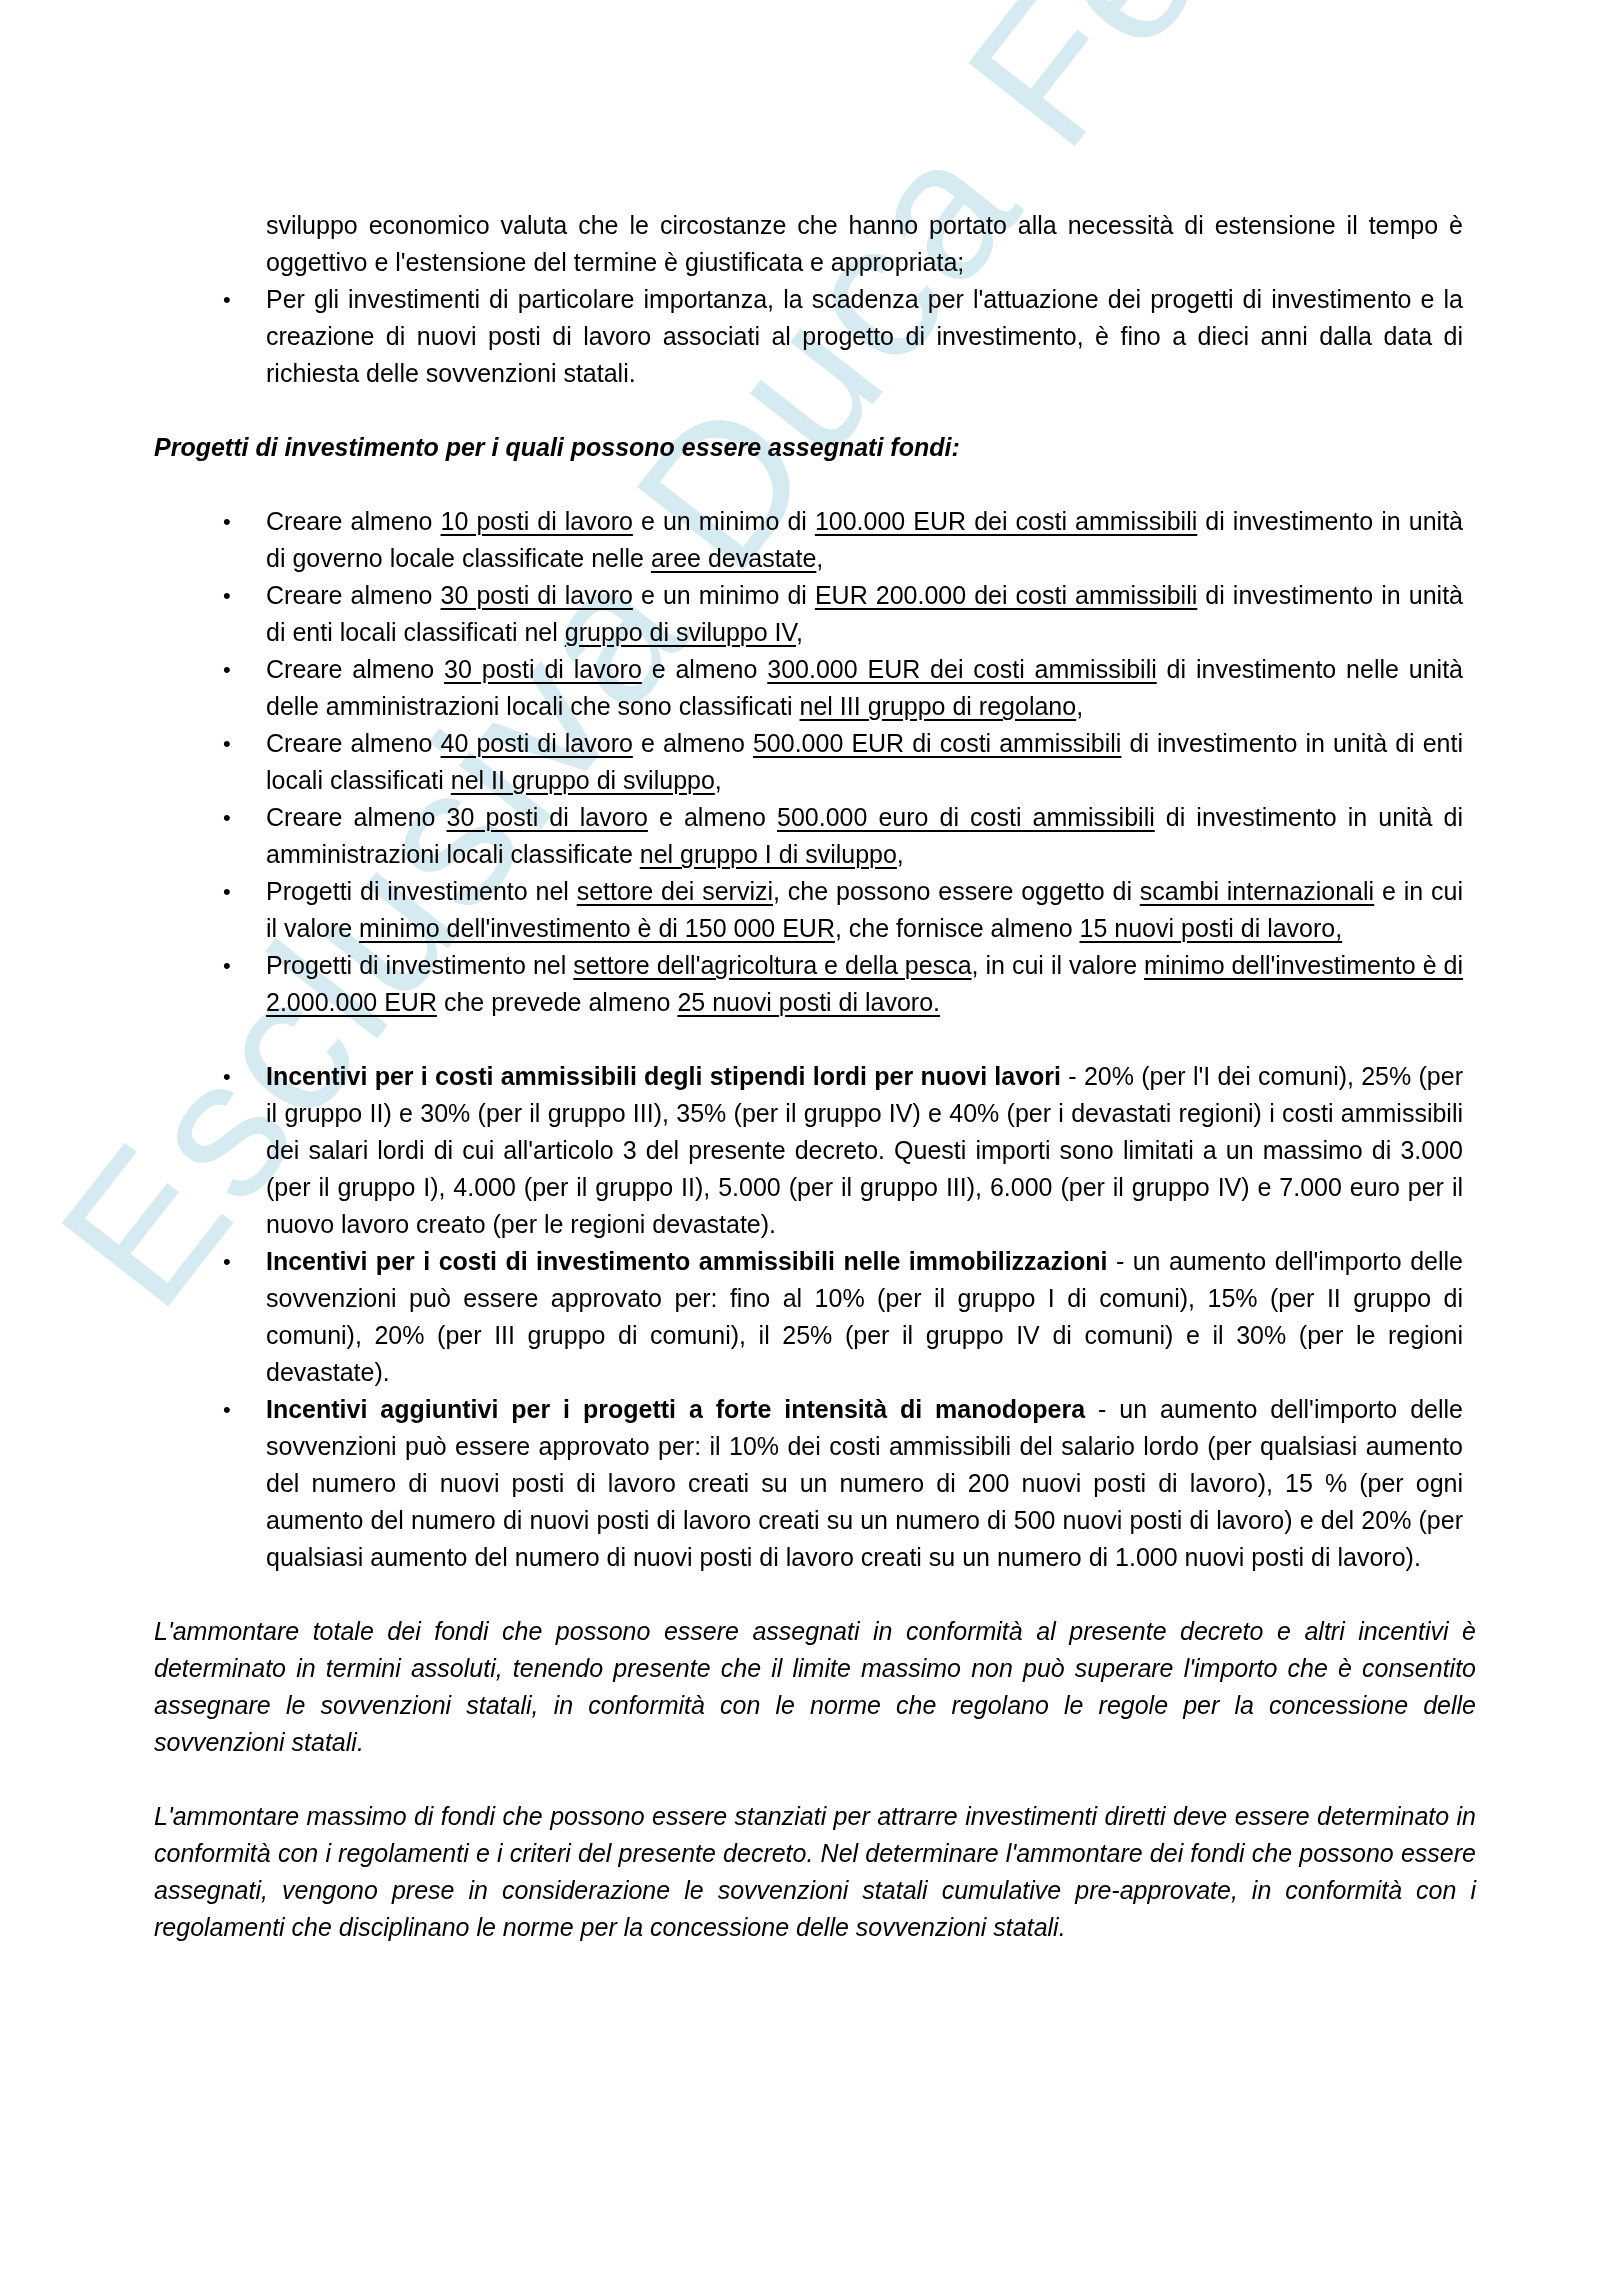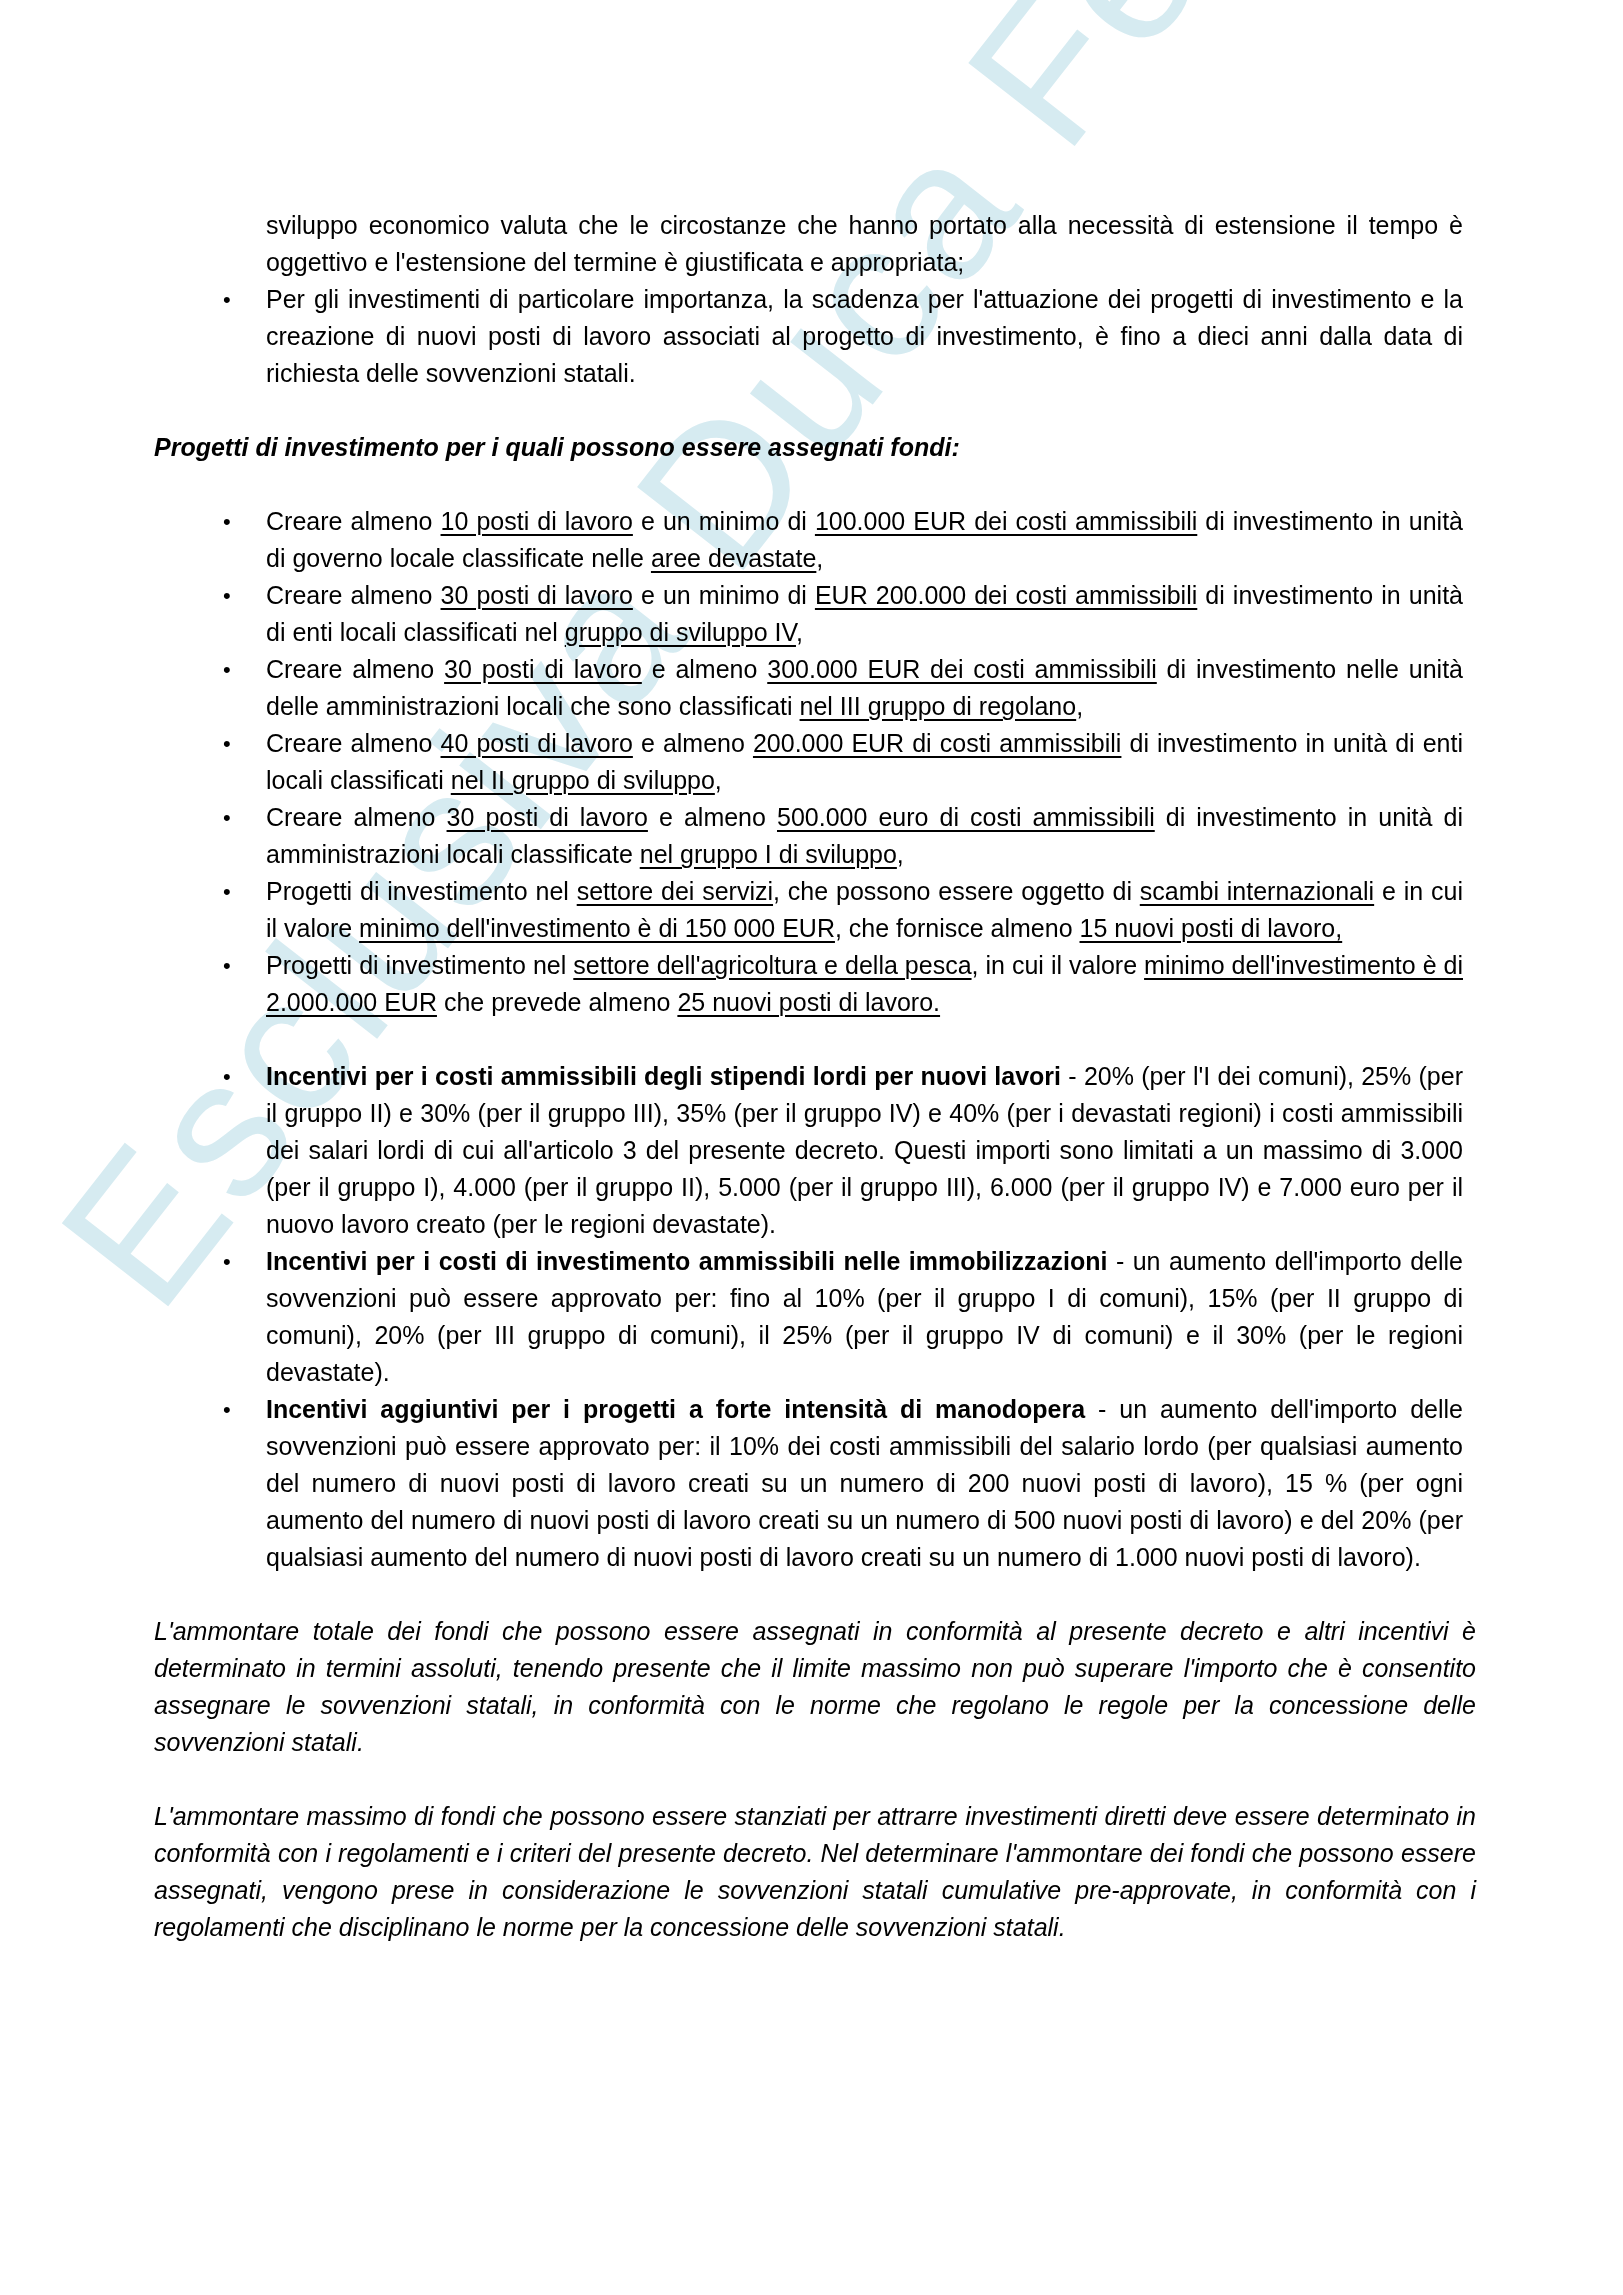--- a/index.html
+++ b/index.html
@@ -55,21 +55,21 @@
       <span>Per gli investimenti di particolare importanza, la scadenza per l'attuazione dei progetti di investimento e la creazione di nuovi posti di lavoro associati al progetto di investimento, è fino a dieci anni dalla data di richiesta delle sovvenzioni statali.</span>
     </li>
   </ul>
 
   <p class="heading">Progetti di investimento per i quali possono essere assegnati fondi:</p>
 
   <ul class="list block" id="projects-list">
       <li><span class="bullet">•</span><span>Creare almeno </span><span class="u">10 posti di lavoro</span><span> e un minimo di </span><span class="u">100.000 EUR dei costi ammissibili</span><span> di investimento in unità di governo locale classificate nelle </span><span class="u">aree devastate</span><span>,</span></li>
       <li><span class="bullet">•</span><span>Creare almeno </span><span class="u">30 posti di lavoro</span><span> e un minimo di </span><span class="u">EUR 200.000 dei costi ammissibili</span><span> di investimento in unità di enti locali classificati nel </span><span class="u">gruppo di sviluppo IV</span><span>,</span></li>
       <li><span class="bullet">•</span><span>Creare almeno </span><span class="u">30 posti di lavoro</span><span> e almeno </span><span class="u">300.000 EUR dei costi ammissibili</span><span> di investimento nelle unità delle amministrazioni locali che sono classificati </span><span class="u">nel III gruppo di regolano</span><span>,</span></li>
-      <li><span class="bullet">•</span><span>Creare almeno </span><span class="u">40 posti di lavoro</span><span> e almeno </span><span class="u">200.000 EUR di costi ammissibili</span><span> di investimento in unità di enti locali classificati </span><span class="u">nel II gruppo di sviluppo</span><span>,</span></li>
+      <li><span class="bullet">•</span><span>Creare almeno </span><span class="u">40 posti di lavoro</span><span> e almeno </span><span class="u">500.000 EUR di costi ammissibili</span><span> di investimento in unità di enti locali classificati </span><span class="u">nel II gruppo di sviluppo</span><span>,</span></li>
       <li><span class="bullet">•</span><span>Creare almeno </span><span class="u">30 posti di lavoro</span><span> e almeno </span><span class="u">500.000 euro di costi ammissibili</span><span> di investimento in unità di amministrazioni locali classificate </span><span class="u">nel gruppo I di sviluppo</span><span>,</span></li>
       <li><span class="bullet">•</span><span>Progetti di investimento nel </span><span class="u">settore dei servizi</span><span>, che possono essere oggetto di </span><span class="u">scambi internazionali</span><span> e in cui il valore </span><span class="u">minimo dell'investimento è di 150 000 EUR</span><span>, che fornisce almeno </span><span class="u">15 nuovi posti di lavoro,</span><span></span></li>
       <li><span class="bullet">•</span><span>Progetti di investimento nel </span><span class="u">settore dell'agricoltura e della pesca</span><span>, in cui il valore </span><span class="u">minimo dell'investimento è di 2.000.000 EUR</span><span> che prevede almeno </span><span class="u">25 nuovi posti di lavoro.</span><span></span></li>
     </ul>
 
 
   <ul class="list block" id="incentives-list">
       <li><span class="bullet">•</span><span class="b">Incentivi per i costi ammissibili degli stipendi lordi per nuovi lavori</span><span> - 20% (per l'I dei comuni), 25% (per il gruppo II) e 30% (per il gruppo III), 35% (per il gruppo IV) e 40% (per i devastati regioni) i costi ammissibili dei salari lordi di cui all'articolo 3 del presente decreto. Questi importi sono limitati a un massimo di 3.000 (per il gruppo I), 4.000 (per il gruppo II), 5.000 (per il gruppo III), 6.000 (per il gruppo IV) e 7.000 euro per il nuovo lavoro creato (per le regioni devastate).</span></li>
       <li><span class="bullet">•</span><span class="b">Incentivi per i costi di investimento ammissibili nelle immobilizzazioni</span><span> - un aumento dell'importo delle sovvenzioni può essere approvato per: fino al 10% (per il gruppo I di comuni), 15% (per II gruppo di comuni), 20% (per III gruppo di comuni), il 25% (per il gruppo IV di comuni) e il 30% (per le regioni devastate).</span></li>
       <li><span class="bullet">•</span><span class="b">Incentivi aggiuntivi per i progetti a forte intensità di manodopera</span><span> - un aumento dell'importo delle sovvenzioni può essere approvato per: il 10% dei costi ammissibili del salario lordo (per qualsiasi aumento del numero di nuovi posti di lavoro creati su un numero di 200 nuovi posti di lavoro), 15 % (per ogni aumento del numero di nuovi posti di lavoro creati su un numero di 500 nuovi posti di lavoro) e del 20% (per qualsiasi aumento del numero di nuovi posti di lavoro creati su un numero di 1.000 nuovi posti di lavoro).</span></li>

